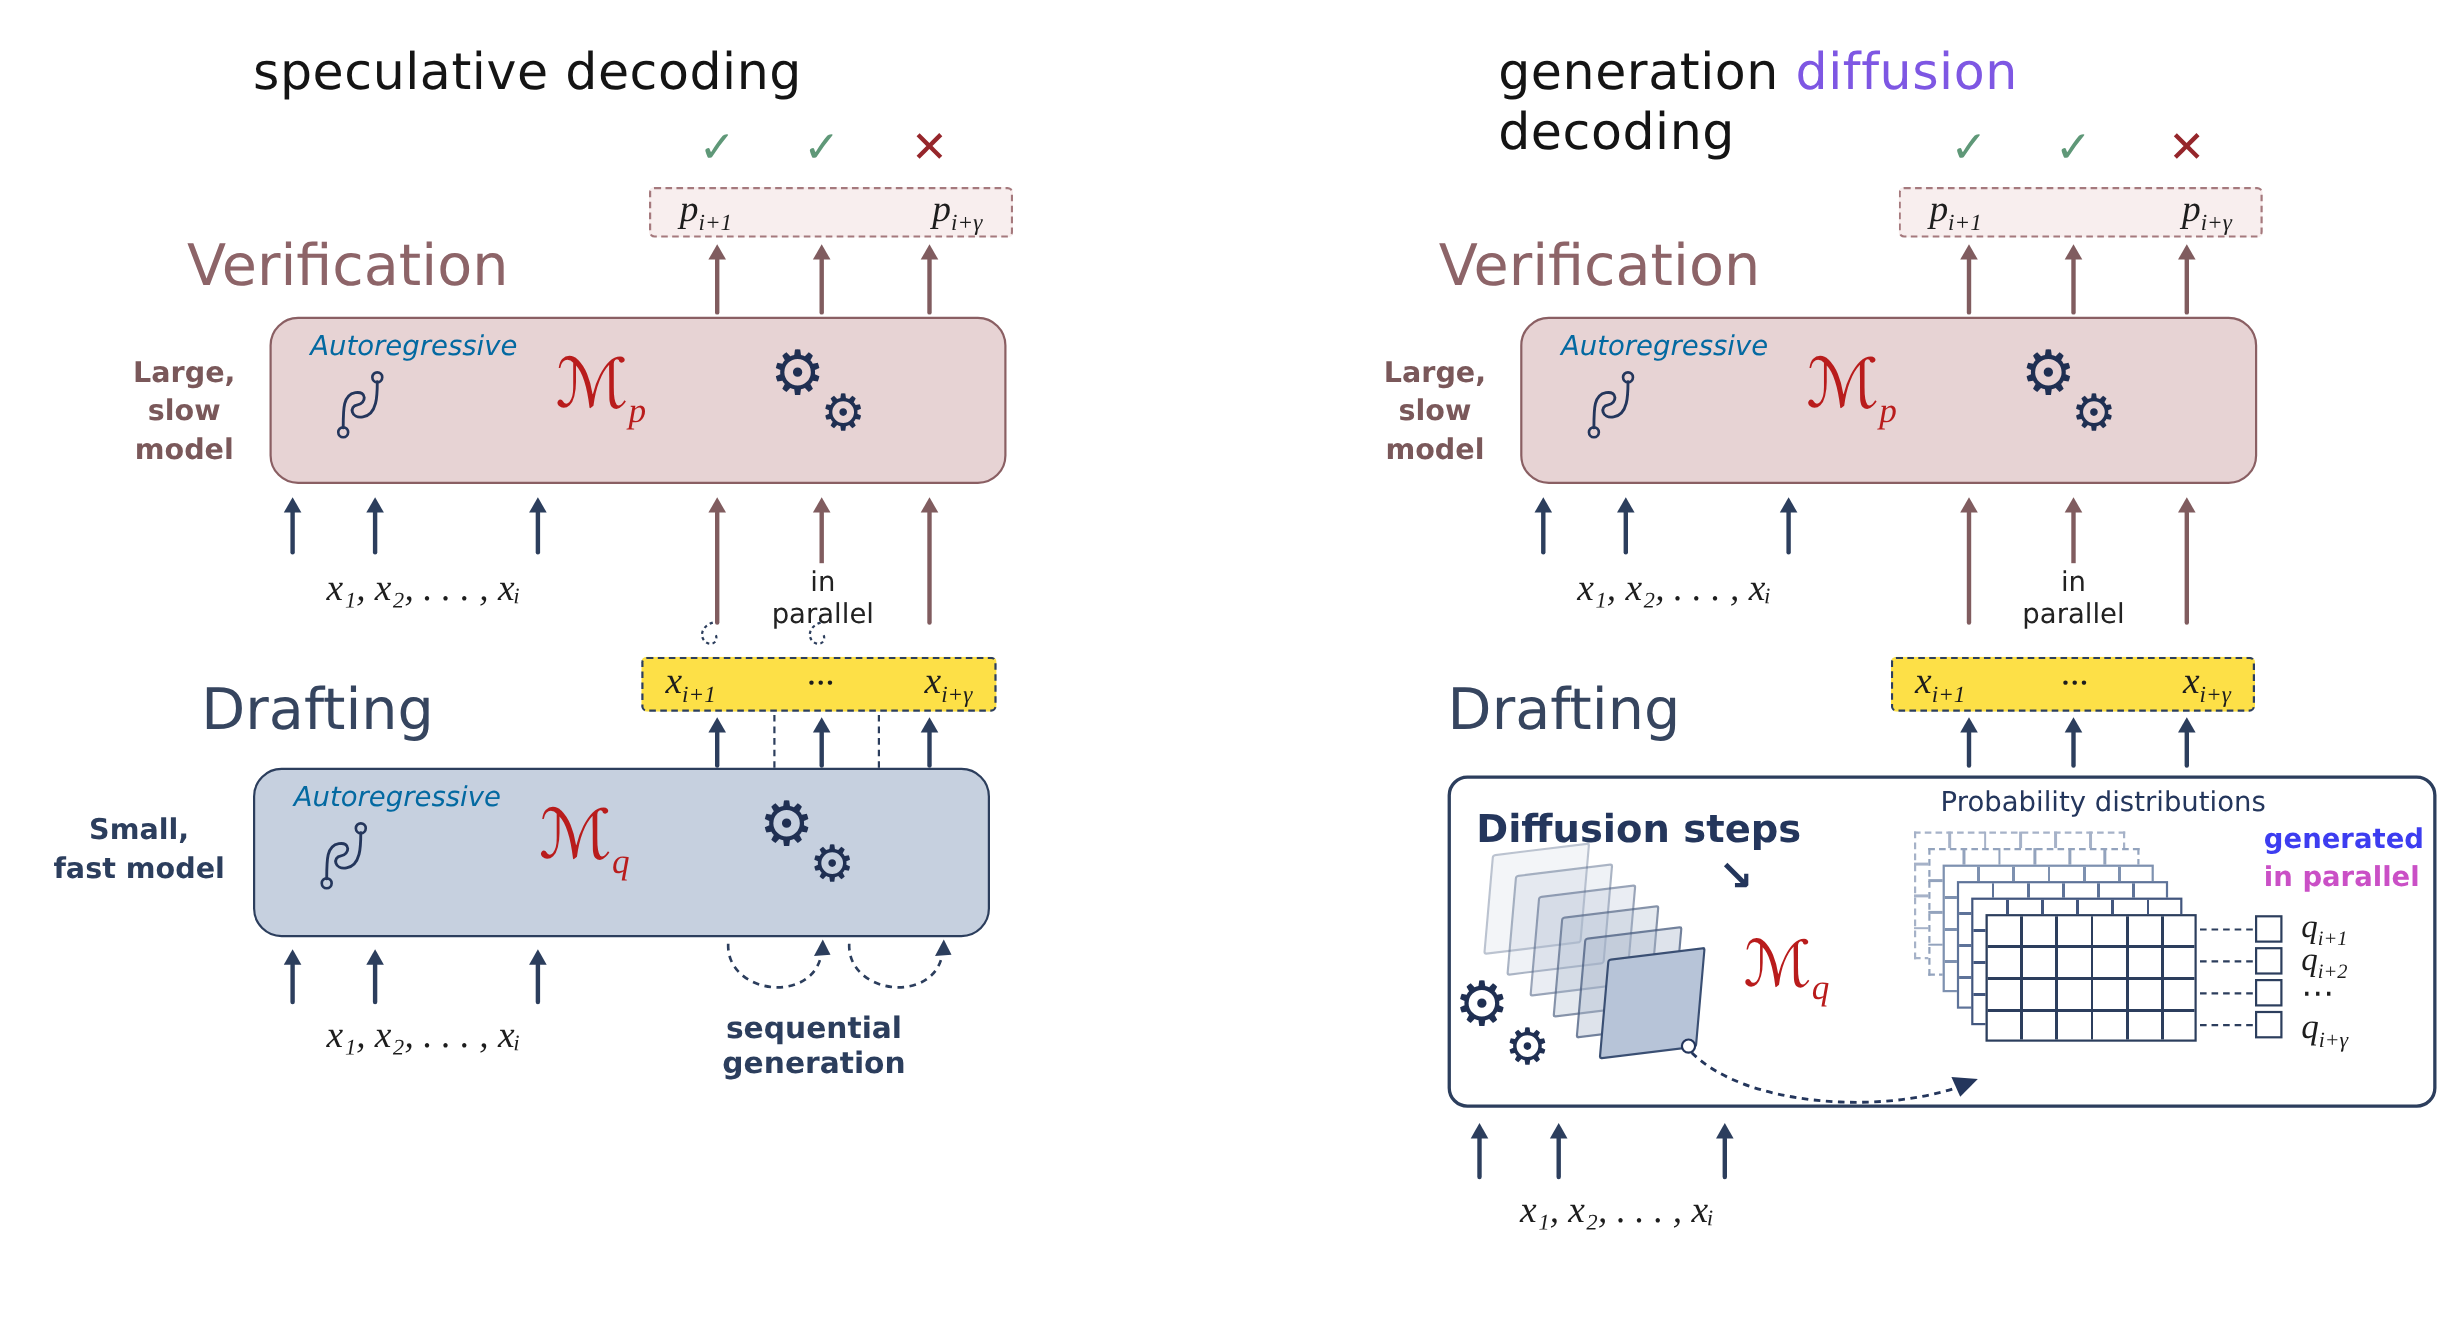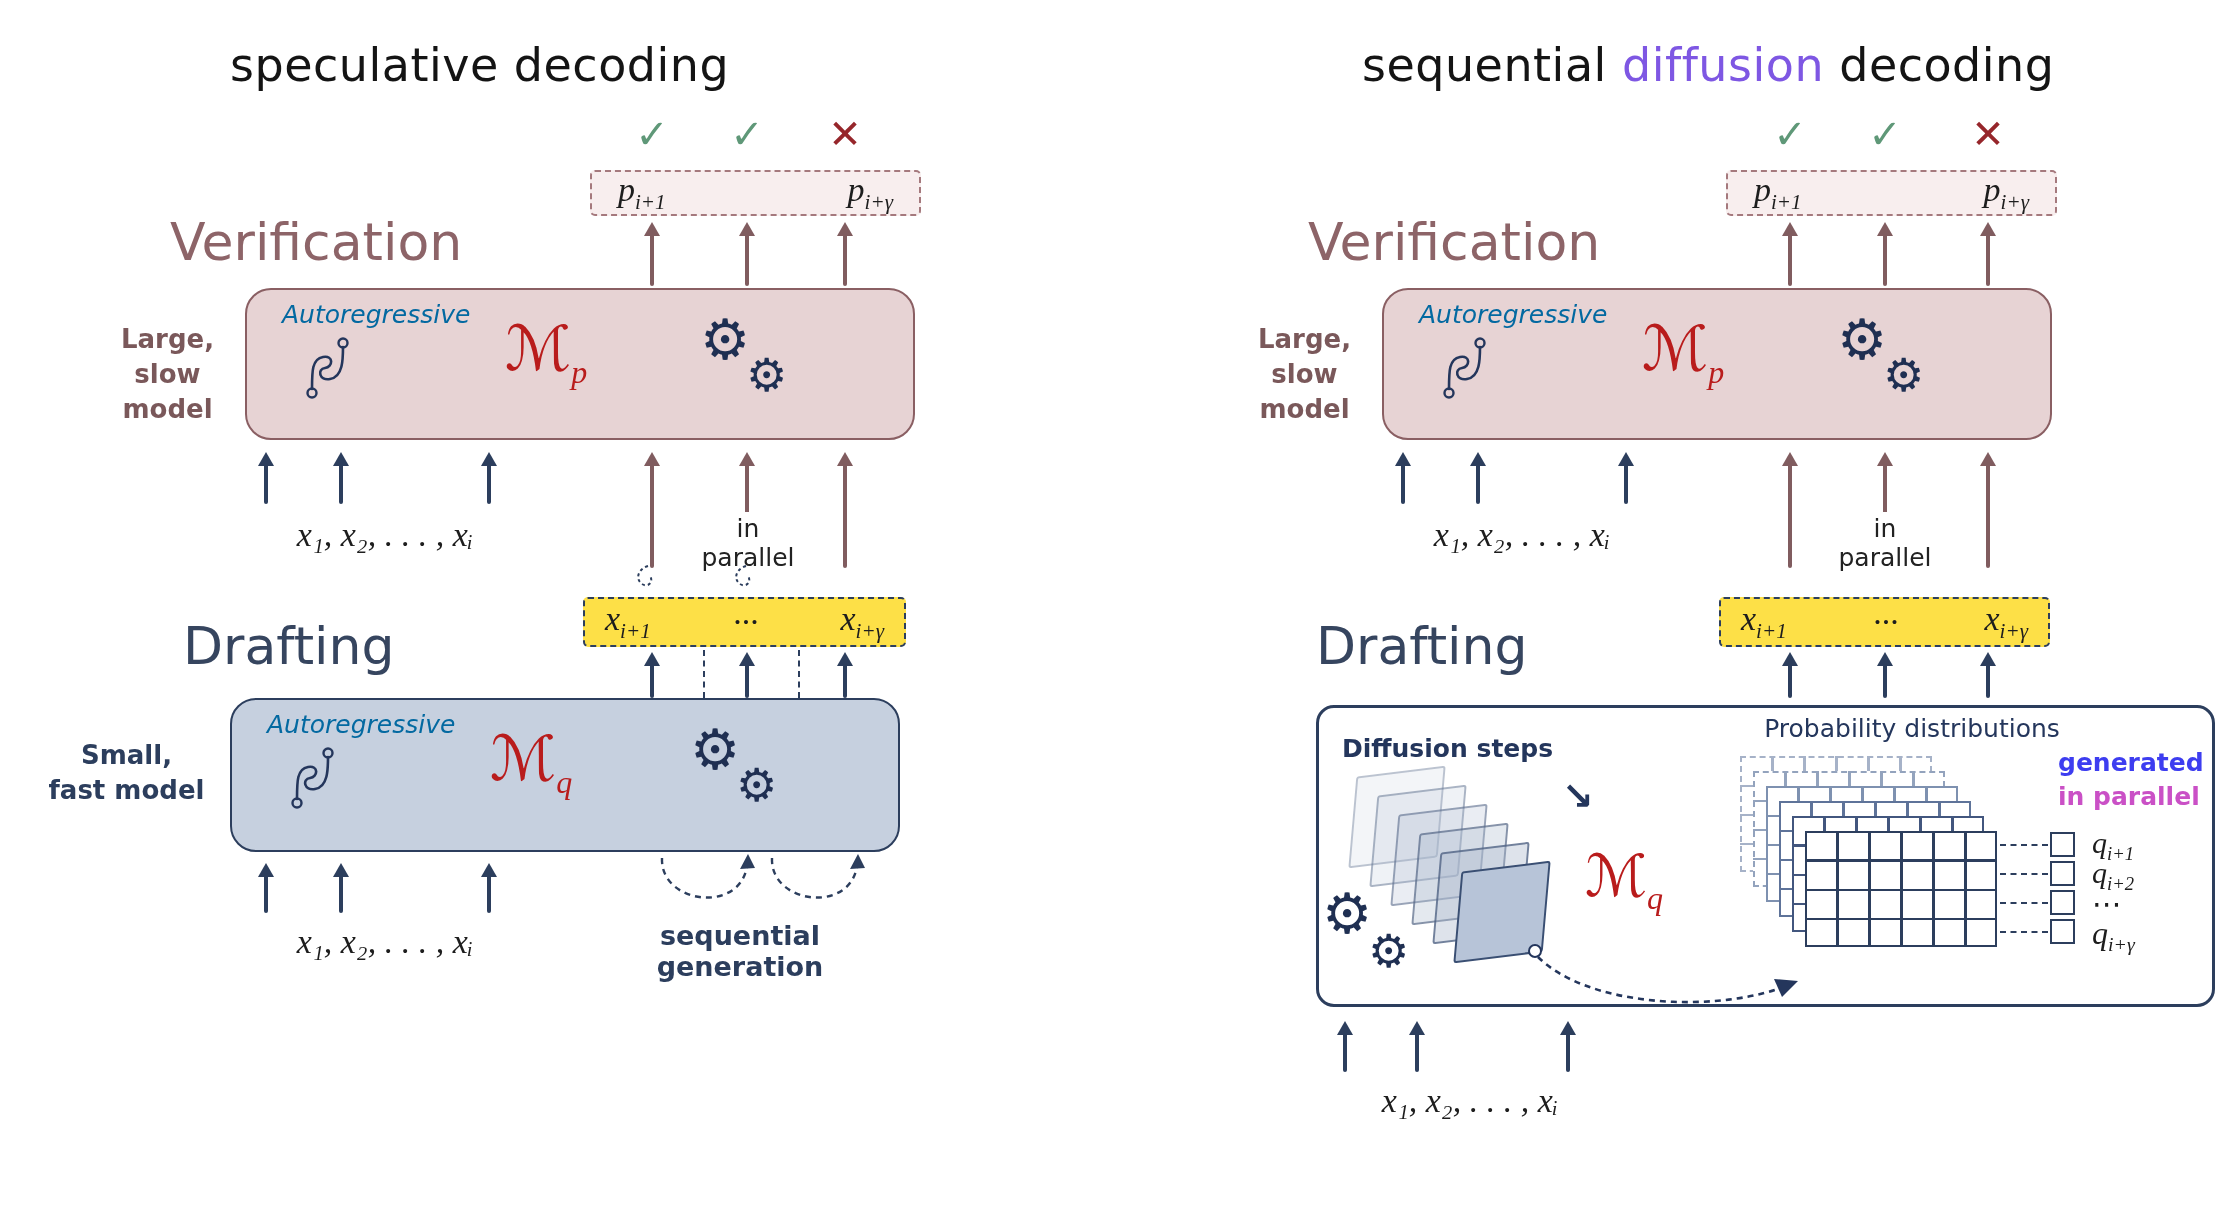--- a/index.html
+++ b/index.html
@@ -142,21 +142,21 @@
 
   <svg class="abs" style="left:648px;top:852px" width="230" height="72" viewBox="0 0 230 72">
     <path d="M14 6 C12 52 92 62 99 14" class="dashpath"></path>
     <polygon points="100,2 92,17 107,16" fill="#2c3e5d"></polygon>
     <path d="M124 6 C122 52 202 62 209 14" class="dashpath"></path>
     <polygon points="210,2 202,17 217,16" fill="#2c3e5d"></polygon>
   </svg>
   <div class="abs navy-bold" style="left:590px;top:920px;width:300px;text-align:center;font-size:27px;color:#2c3e5d">sequential generation</div>
 
   <div class="abs panel-title" style="left:1362px;top:38px;width:700px">
-    <span>sequential </span><span style="color:#7e57e3">diffusion</span><span> decoding</span>
+    <span>generation </span><span style="color:#7e57e3">diffusion</span><span> decoding</span>
   </div>
 
   <span class="abs mark" style="left:1767px;top:114px;color:#5f9878">✓</span>
   <span class="abs mark" style="left:1862px;top:114px;color:#5f9878">✓</span>
   <span class="abs mark" style="left:1965px;top:114px;color:#96262b">✕</span>
 
   <div class="abs token-box p-box" style="left:1726px;top:170px;width:331px;height:46px">
     <span class="math t34"><span>p</span><sub>i+1</sub></span>
     <span class="math t34"><span>p</span><sub>i+γ</sub></span>
   </div>
@@ -197,21 +197,21 @@
     <span class="math t34"><span>x</span><sub>i+γ</sub></span>
   </div>
 
   <div class="abs arrow-up" style="left:1788px;top:664px;height:34px;color:#2c3e5d"></div>
   <div class="abs arrow-up" style="left:1883px;top:664px;height:34px;color:#2c3e5d"></div>
   <div class="abs arrow-up" style="left:1986px;top:664px;height:34px;color:#2c3e5d"></div>
 
   <div class="abs section-label" style="left:1316px;top:616px;color:#36455f">Drafting</div>
 
   <div class="abs" style="left:1316px;top:705px;width:899px;height:302px;background:#fff;border:3px solid #2c3e5d;border-radius:18px"></div>
-  <div class="abs navy-bold" style="left:1342px;top:734px;font-size:25px">Diffusion steps</div>
+  <div class="abs navy-bold" style="left:1342px;top:734px;font-size:35px">Diffusion steps</div>
 
   <div class="abs" style="left:1352px;top:772px;width:250px;height:230px">
     <div class="plane" style="left:0px;top:0px;background:rgba(167,181,203,0.14);border-color:rgba(58,79,115,0.3)"></div>
     <div class="plane" style="left:21px;top:19px;background:rgba(167,181,203,0.18);border-color:rgba(58,79,115,0.38)"></div>
     <div class="plane" style="left:42px;top:38px;background:rgba(167,181,203,0.24);border-color:rgba(58,79,115,0.46)"></div>
     <div class="plane" style="left:63px;top:57px;background:rgba(167,181,203,0.3);border-color:rgba(58,79,115,0.56)"></div>
     <div class="plane" style="left:84px;top:76px;background:rgba(167,181,203,0.38);border-color:rgba(58,79,115,0.66)"></div>
     <div class="plane plane-front" style="left:105px;top:95px"></div>
   </div>
   <span class="abs navy-bold" style="left:1562px;top:774px;font-size:38px">↘</span>

